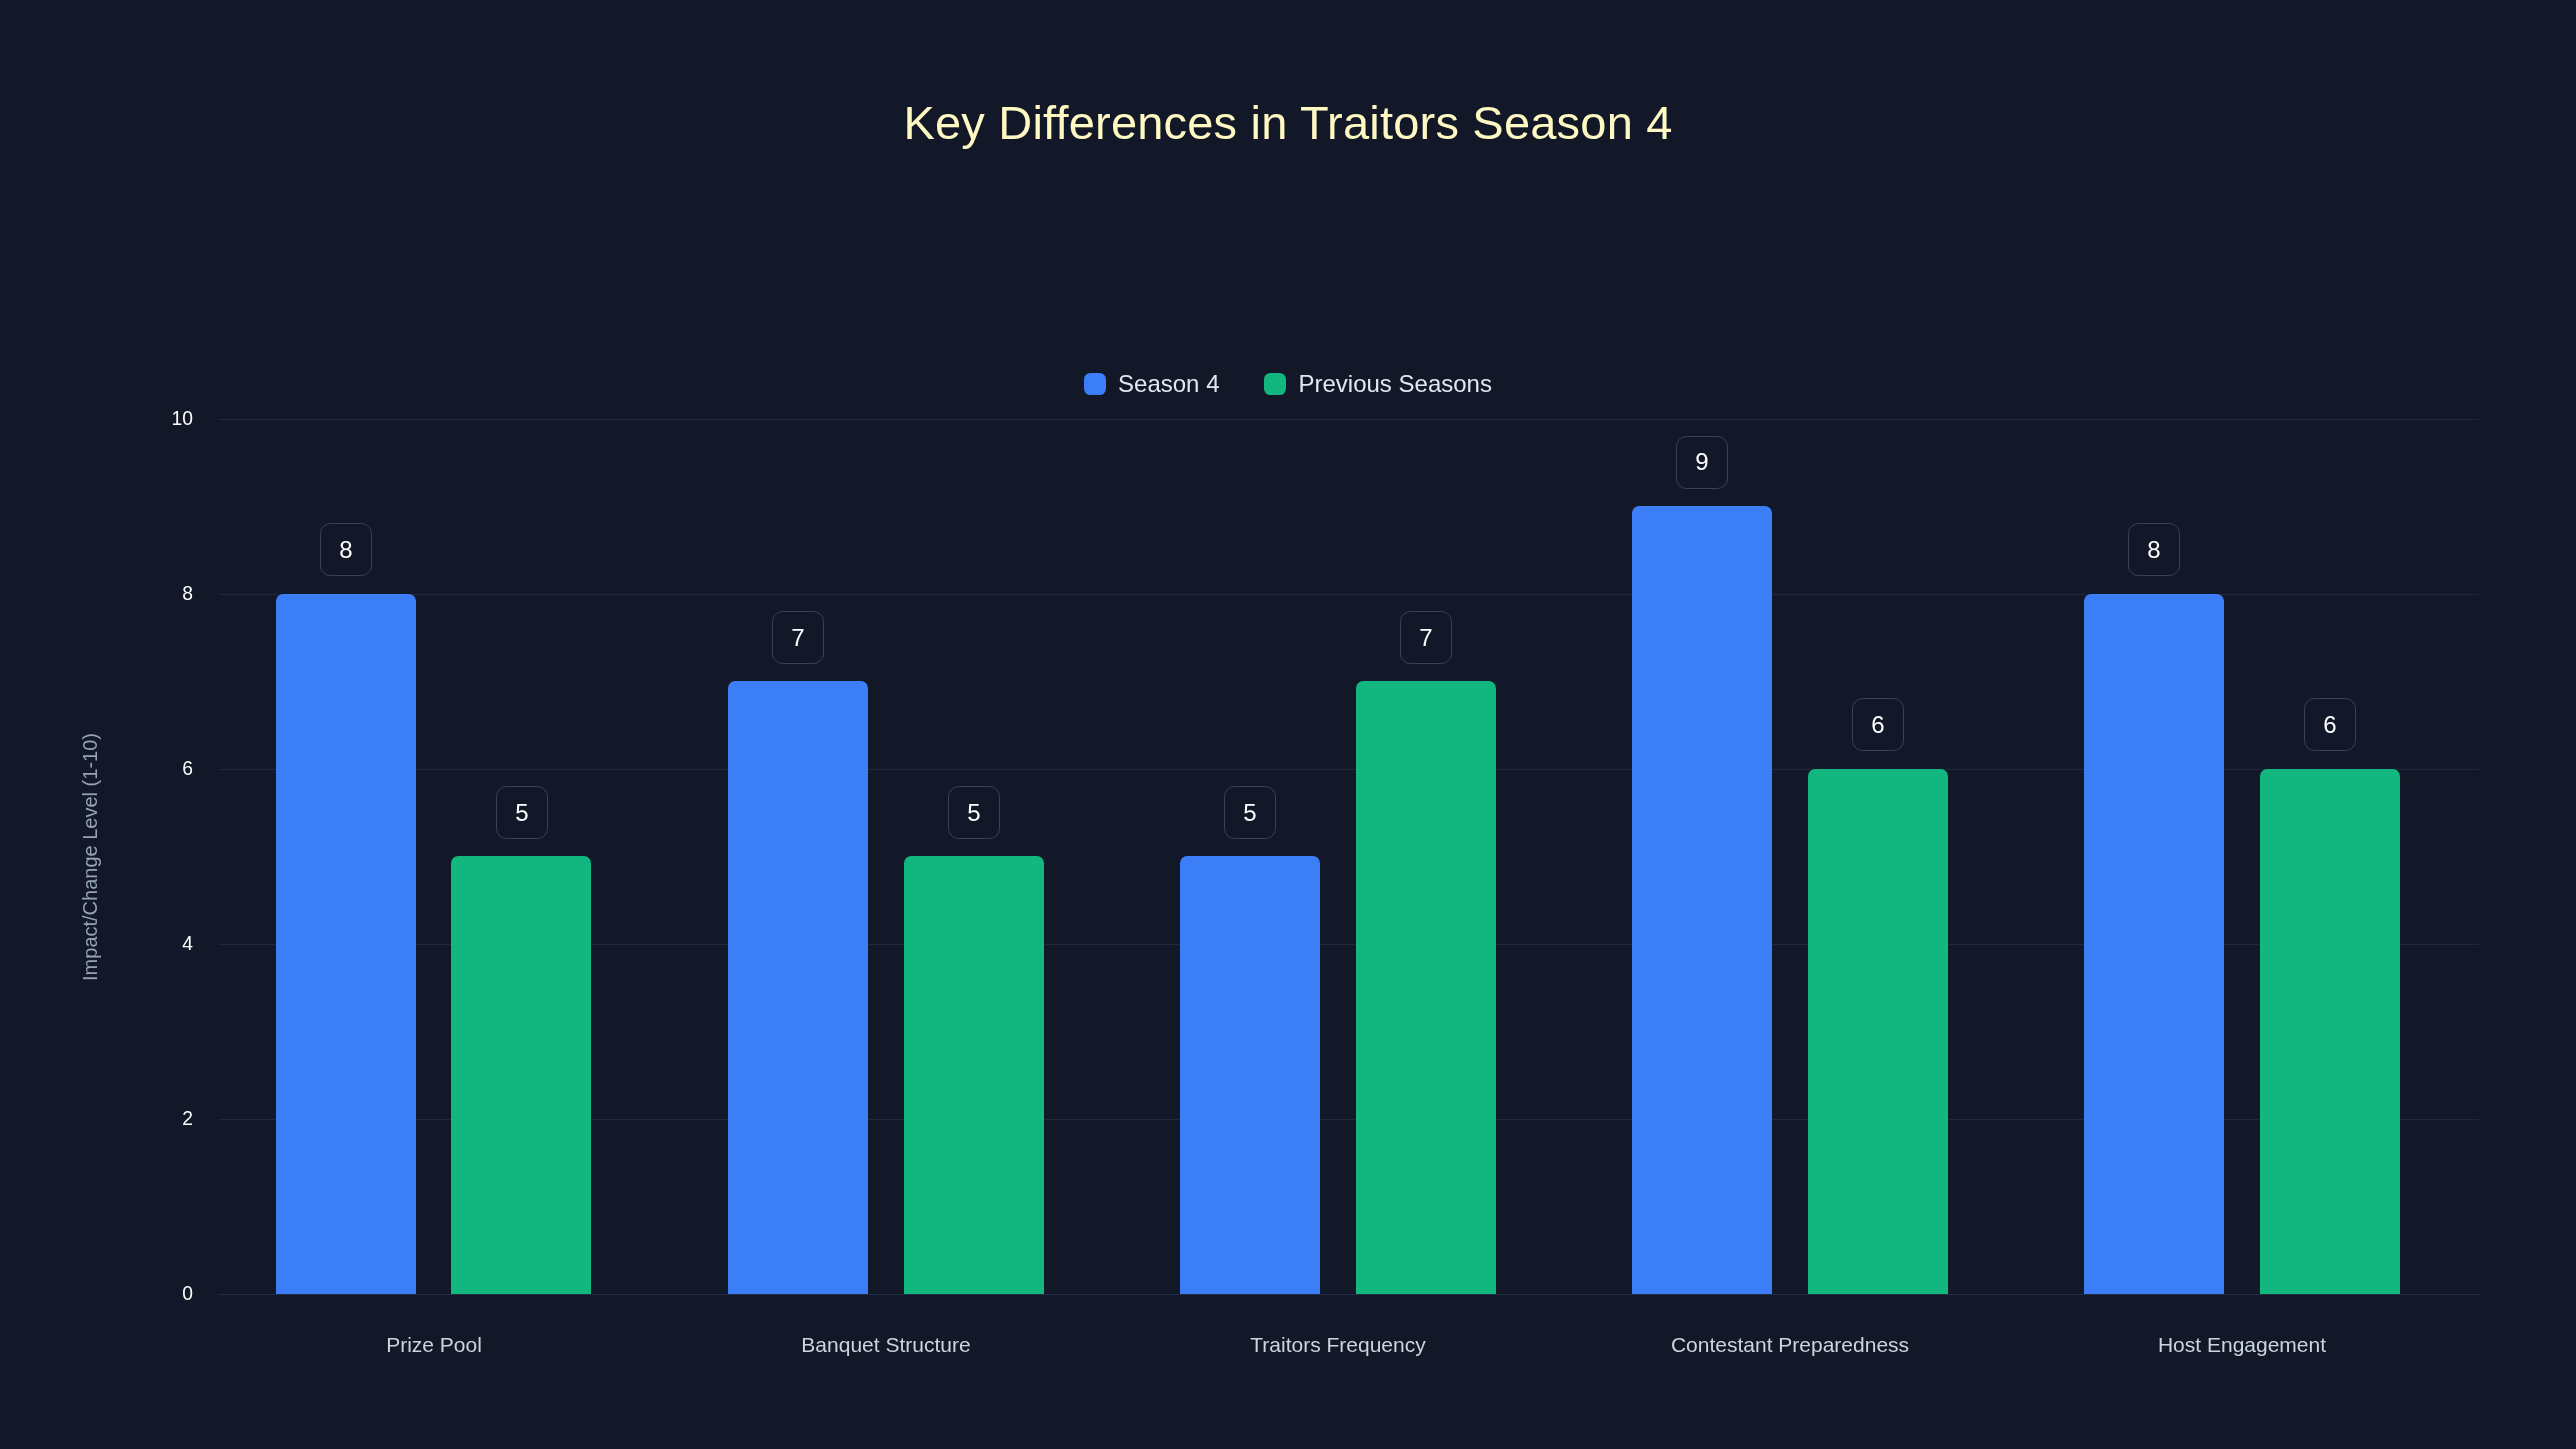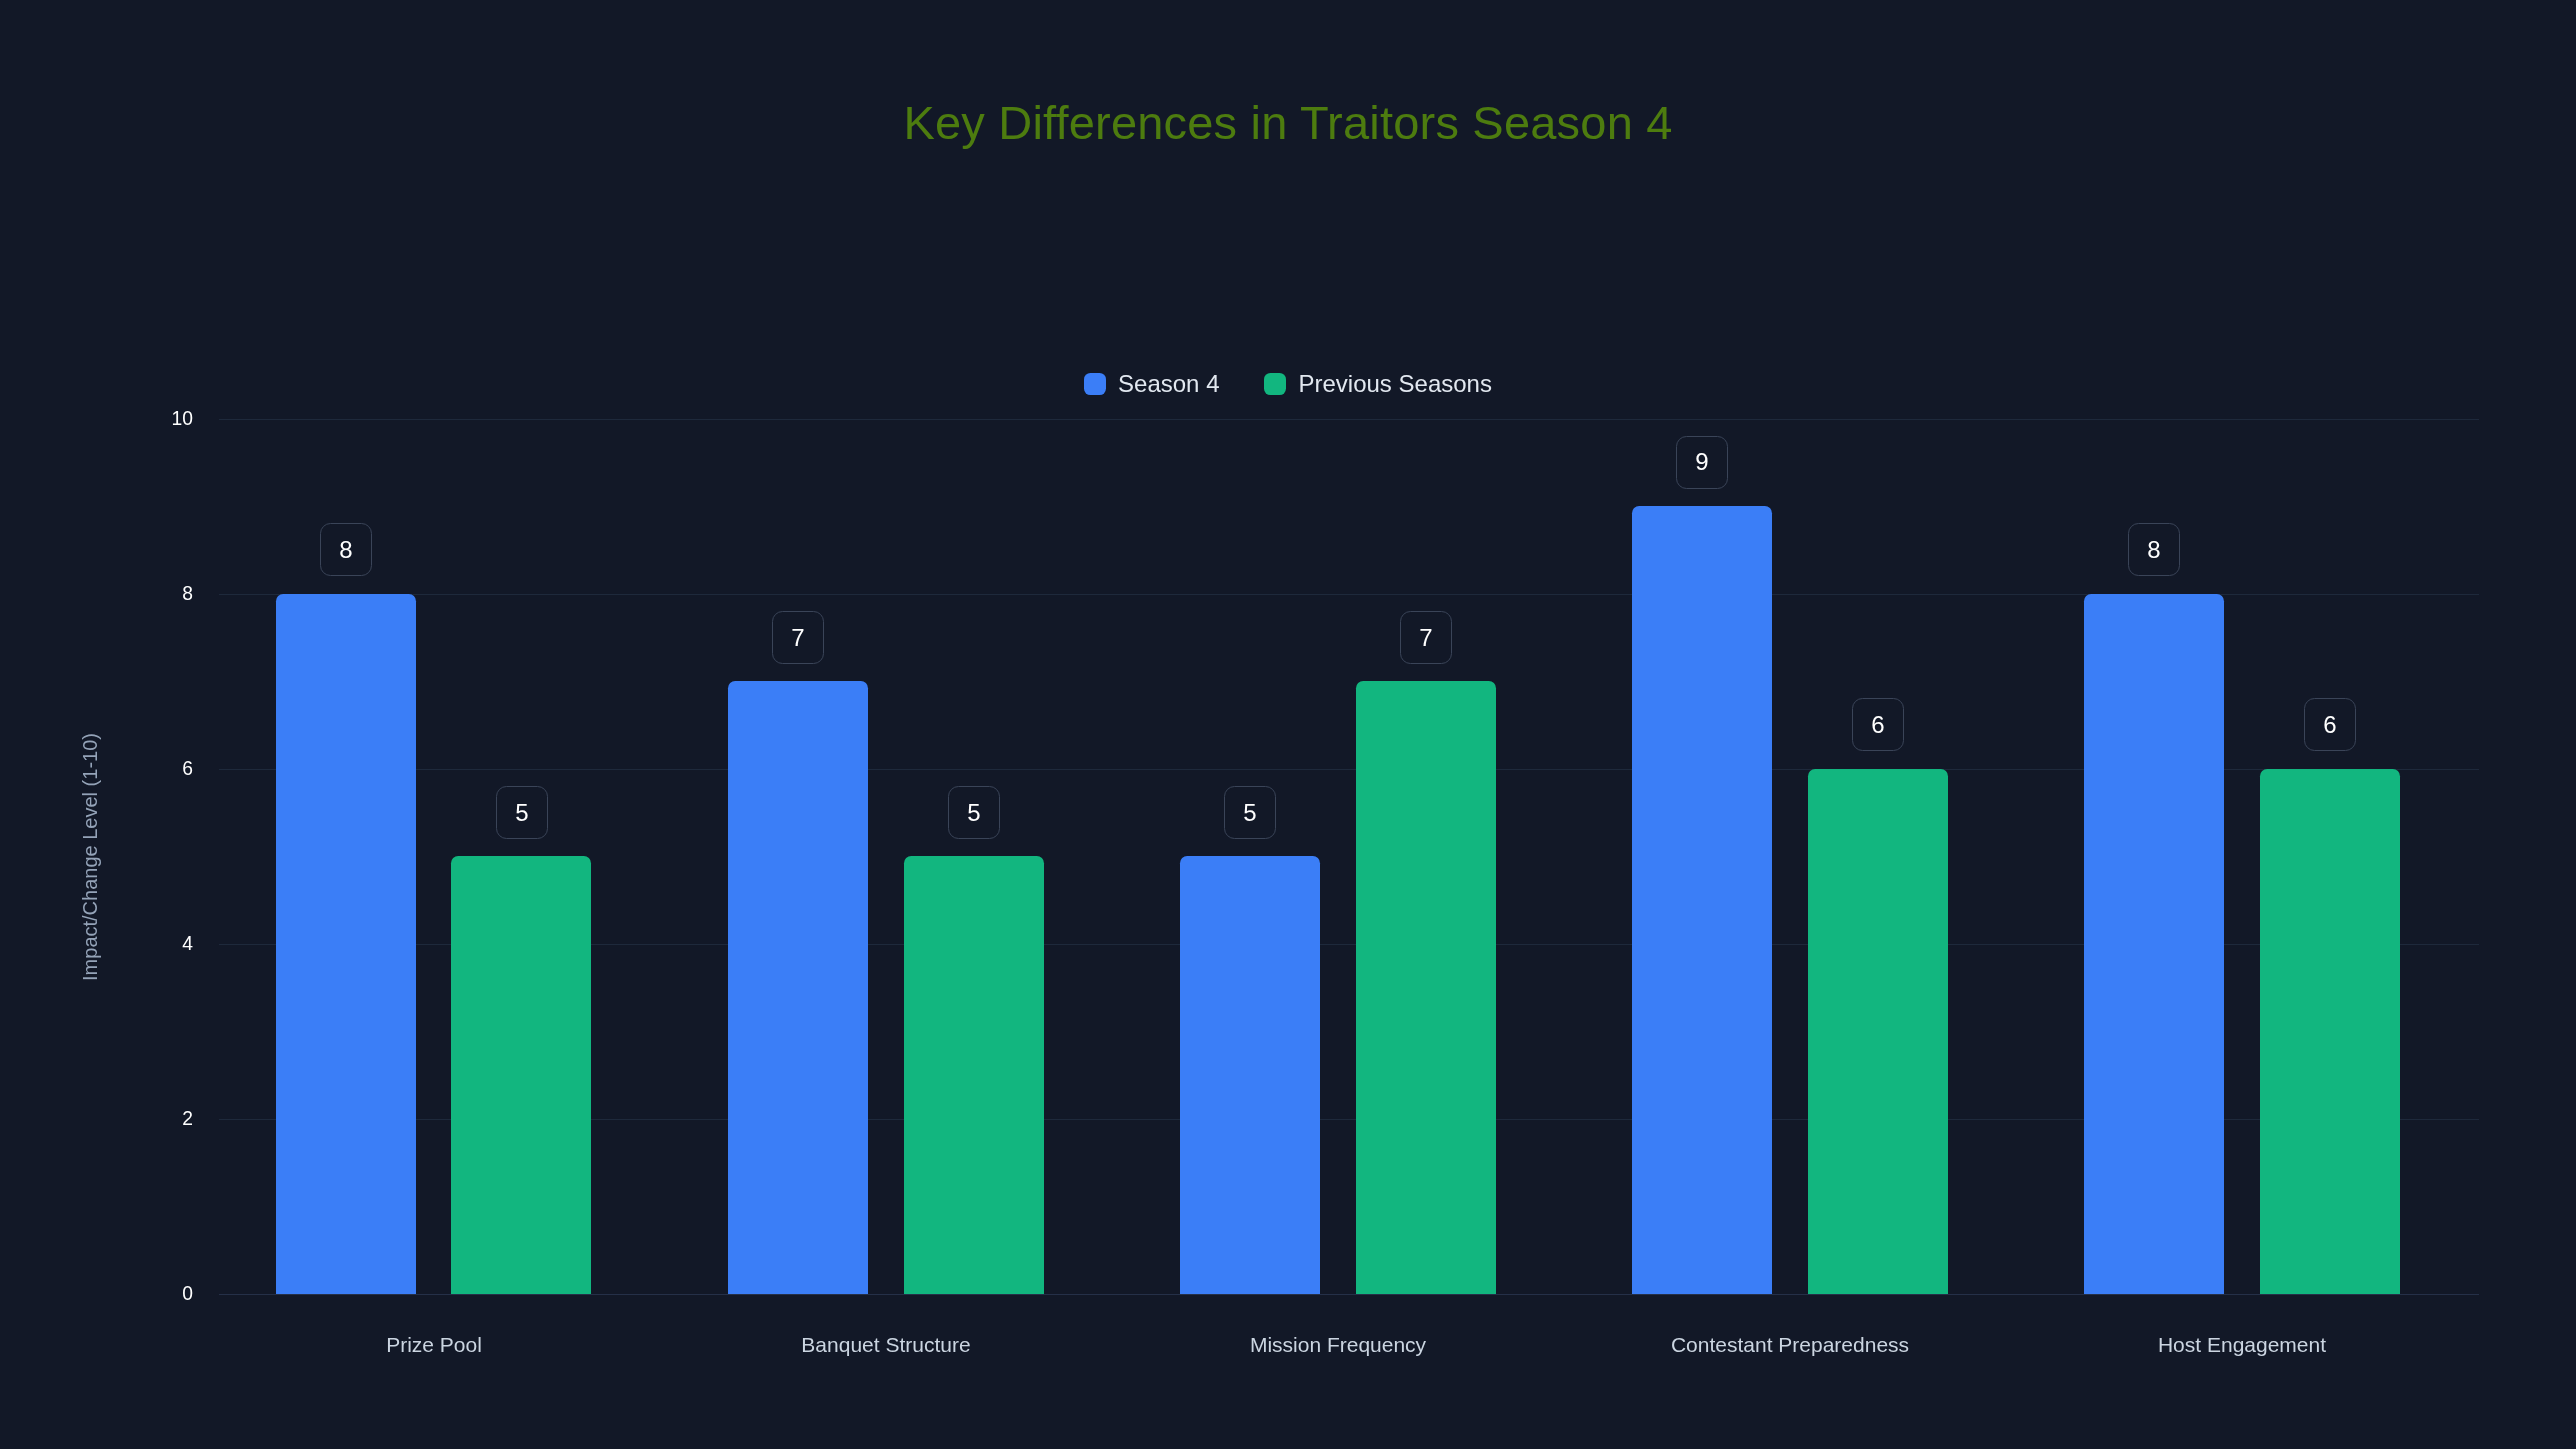--- a/index.html
+++ b/index.html
@@ -9,21 +9,21 @@
     font-family:"Liberation Sans", sans-serif;
     overflow:hidden;
   }
 
   #root { position:relative; width:2576px; height:1449px; }
 
   
   #chart-title {
     position:absolute; left:0; top:95px; width:2576px;
     text-align:center;
-    font-size:47px; font-weight:400; color:#4d7c0f;
+    font-size:47px; font-weight:400; color:#fef9c3;
     letter-spacing:0.2px;
   }
   #chart-subtitle {
     position:absolute; left:0; top:239px; width:2576px;
     text-align:center;
     font-size:23px; font-weight:400; color:#94A3B8;
   }
 
   
   #legend {
@@ -138,19 +138,19 @@
       <div class="value-badge" style="left: 1659px; top: 279px;">6</div>
       <div class="bar s4" style="left: 1865px; width: 140px; height: 700px;"></div>
       <div class="value-badge" style="left: 1935px; top: 104px;">8</div>
       <div class="bar prev" style="left: 2041px; width: 140px; height: 525px;"></div>
       <div class="value-badge" style="left: 2111px; top: 279px;">6</div>
     </div>
 
   <div id="x-labels">
       <div class="xlabel" style="left: 215px; text-align: right;">Prize Pool</div>
       <div class="xlabel" style="left: 667px;">Banquet Structure</div>
-      <div class="xlabel" style="left: 1119px;">Mission Frequency</div>
+      <div class="xlabel" style="left: 1119px;">Traitors Frequency</div>
       <div class="xlabel" style="left: 1571px;">Contestant Preparedness</div>
       <div class="xlabel" style="left: 2023px;">Host Engagement</div>
     </div>
 
 </div>
 
 
 </body></html>

